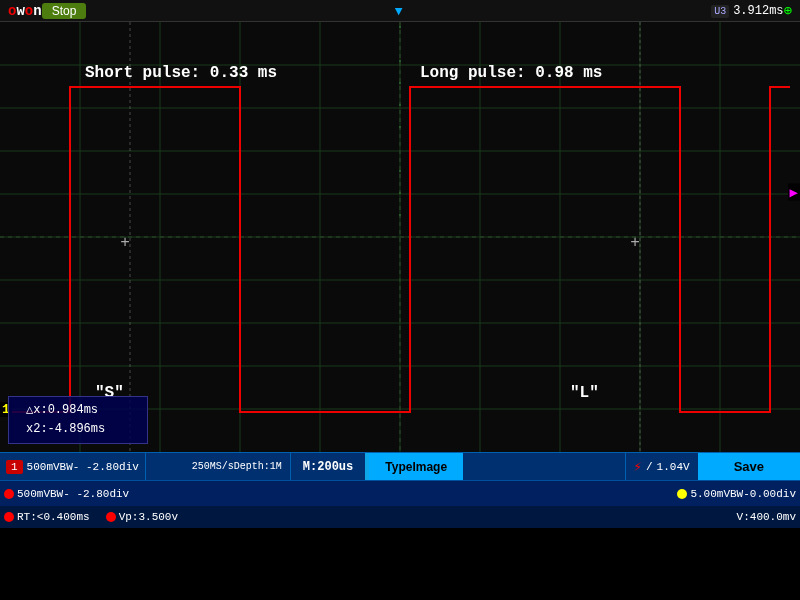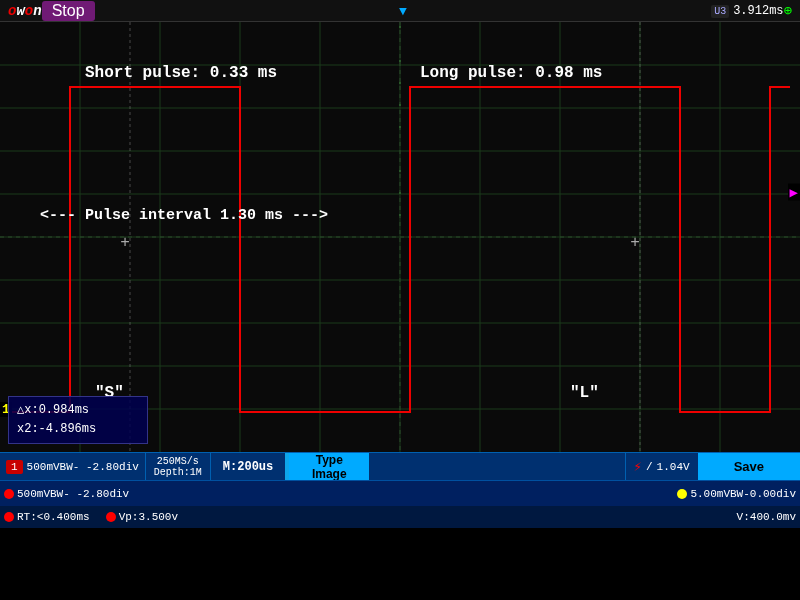--- a/index.html
+++ b/index.html
@@ -19,27 +19,26 @@
       display: flex;
       align-items: center;
       justify-content: space-between;
       padding: 0 8px;
       border-bottom: 1px solid #333;
     }
     .top-logo {
       color: #fff;
       font-size: 14px;
       font-weight: bold;
-      font-style: italic;
     }
     .top-logo span { color: #e00; }
     .stop-btn {
-      background: #701a75;
-      color: #fff;
-      font-size: 16px;
+      background: #4d7c0f;
+      color: #fff;
+      font-size: 12px;
       padding: 1px 10px;
       border-radius: 3px;
       border: none;
       cursor: pointer;
     }
     .top-time {
       color: #fff;
       font-size: 12px;
       display: flex;
       align-items: flex-end;
@@ -84,21 +83,21 @@
 
     
     #measurements-box {
       position: absolute;
       left: 8px;
       bottom: 8px;
       background: rgba(0,0,80,0.85);
       border: 1px solid #338;
       color: #fff;
       font-size: 12px;
-      padding: 4px 8px;
+      padding: 4px 17px;
       line-height: 1.6;
       min-width: 140px;
     }
 
     
     .right-marker {
       position: absolute;
       right: 0;
       top: 50%;
       transform: translateY(-50%);
@@ -129,45 +128,46 @@
       padding: 0 6px;
       font-size: 11px;
       height: 100%;
       border-right: 1px solid #0060b0;
     }
     .ch1-label { background: #c80000; color: #fff; padding: 1px 5px; border-radius: 2px; margin-right: 4px; font-size: 11px; }
     .ch-text { color: #fff; font-size: 11px; }
 
     .sample-rate-box {
       display: flex;
-      flex-direction: column;
+      flex-direction: row;
       align-items: center;
       justify-content: center;
       color: #fff;
       font-size: 10px;
       padding: 0 8px;
       border-right: 1px solid #0060b0;
       height: 100%;
+      margin-left: 38px;
     }
 
     .timebase-box {
       display: flex;
       align-items: center;
       justify-content: center;
       color: #fff;
       font-size: 12px;
       padding: 0 12px;
       border-right: 4px solid #0ea5e9;
       height: 100%;
       font-weight: bold;
     }
 
     .type-image-btn {
       display: flex;
-      flex-direction: column;
+      flex-direction: row;
       align-items: center;
       justify-content: center;
       background: #00aaff;
       color: #000;
       font-size: 12px;
       font-weight: bold;
       padding: 2px 16px;
       height: 100%;
       border: none;
       cursor: pointer;
@@ -309,21 +309,20 @@
     <line x1="640" y1="0" x2="640" y2="430" stroke="#888" stroke-width="1" stroke-dasharray="3,3" opacity="0.5"></line>
 
     <text x="125" y="225" fill="#aaa" font-size="16" text-anchor="middle">+</text>
     <text x="635" y="225" fill="#aaa" font-size="16" text-anchor="middle">+</text>
   </svg>
 
   <div class="waveform-label" style="top:42px; left:85px;">Short pulse: 0.33 ms</div>
 
   <div class="waveform-label" style="top:42px; left:420px;">Long pulse: 0.98 ms</div>
 
-  <div class="waveform-label" style="top:185px; left:40px; font-size:15px;">&lt;---   Pulse interval 1.30 ms   ---&gt;</div>
 
   <div class="waveform-label" style="bottom:50px; left:95px; font-size:16px;">"S"</div>
 
   <div class="waveform-label" style="bottom:50px; left:570px; font-size:16px;">"L"</div>
 
   <div class="channel-marker" style="top:380px;">1</div>
 
   <div class="right-marker" style="right:0; top:170px; color:#f0f; font-size:14px; background:#000; padding:0 2px;">▶</div>
 
   <div id="measurements-box">

